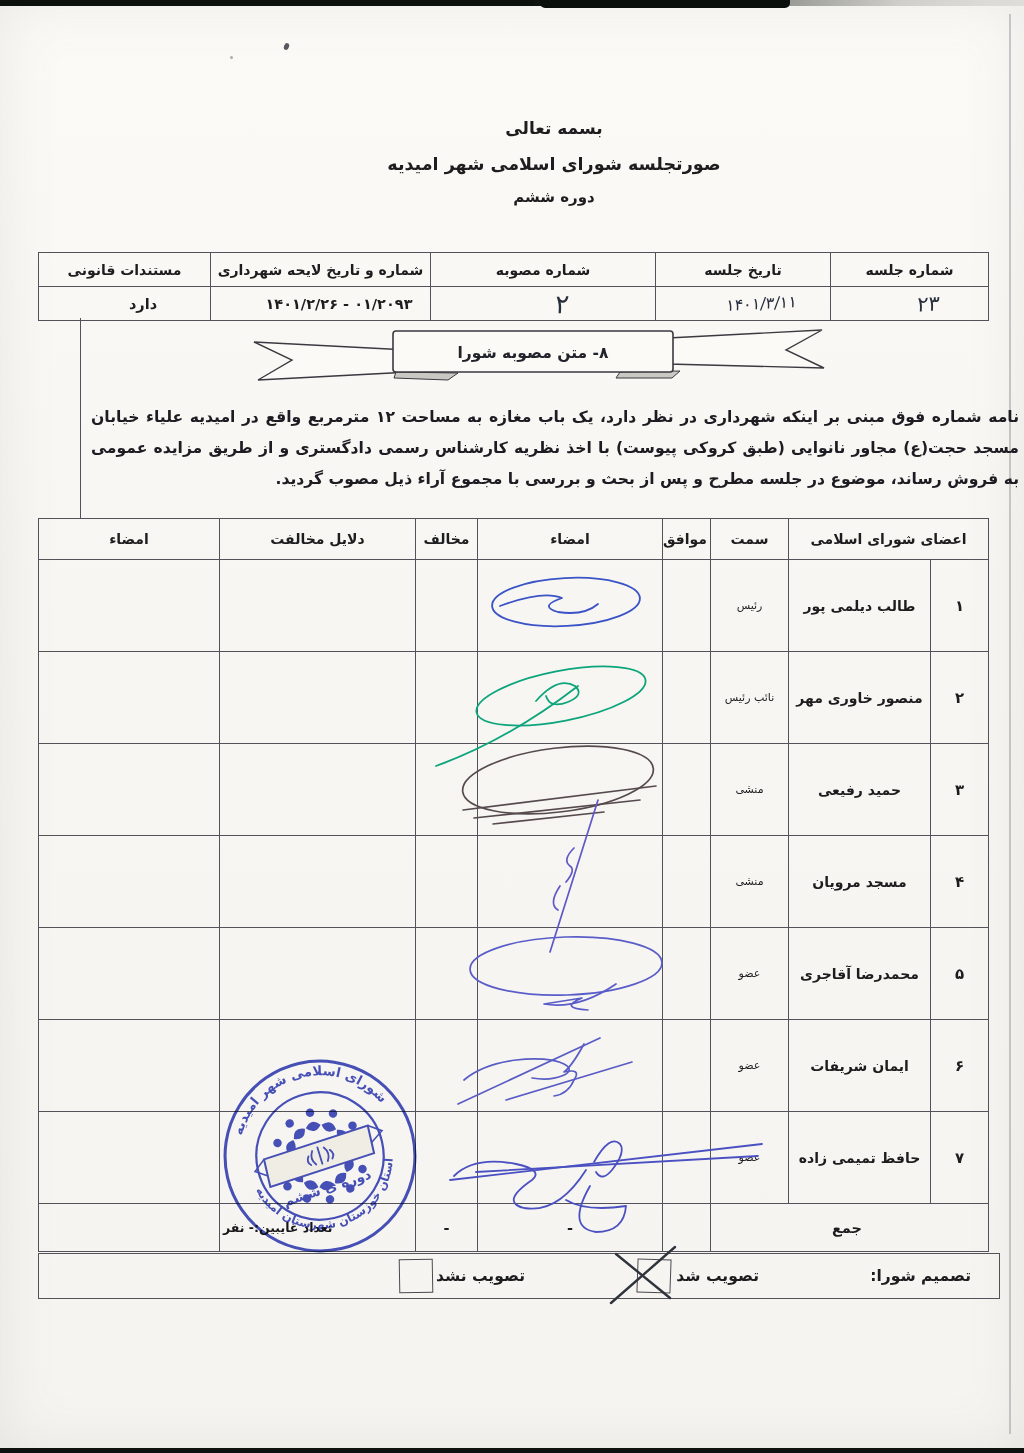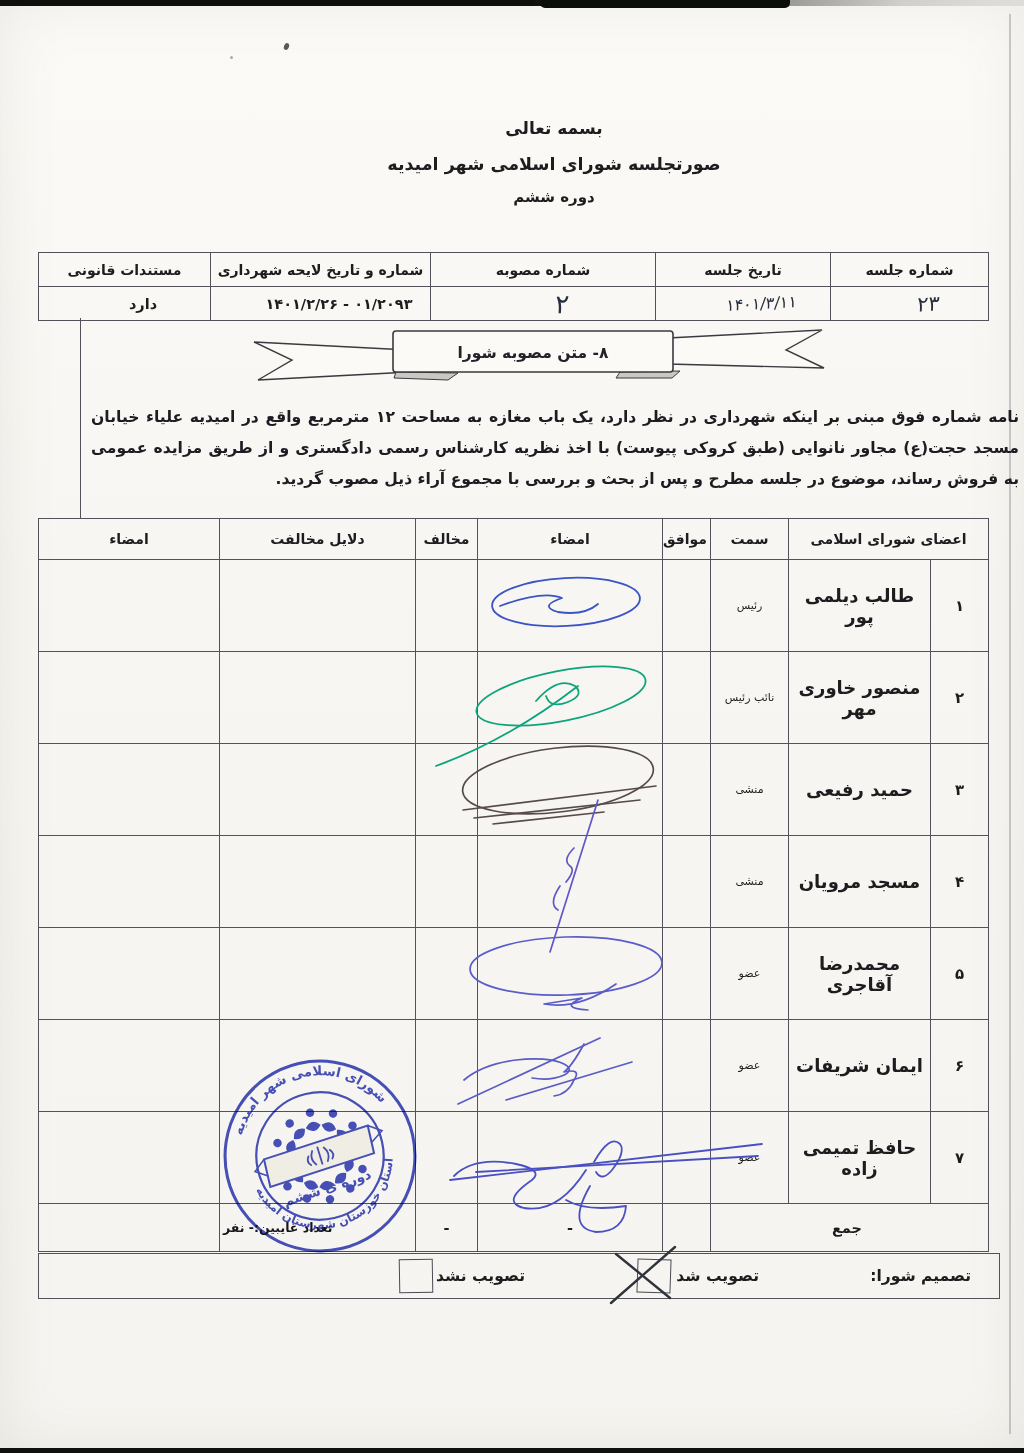--- a/index.html
+++ b/index.html
@@ -44,21 +44,21 @@
   .banner-text{font-size:15.5px;font-weight:600;fill:#22222a;}
   .resolution-par{position:absolute;left:10px;right:10px;top:84px;direction:rtl;text-align:justify;
     font-size:15.6px;line-height:31px;font-weight:600;color:#1c1c22;}
 
   
   .members-table{position:absolute;left:38px;top:518px;width:950px;direction:rtl;table-layout:fixed;}
   .members-table th,.members-table td{border:1.4px solid #53525a;text-align:center;vertical-align:middle;padding:0 3px;overflow:visible;}
   .members-table th{height:40px;font-size:14px;font-weight:bold;}
   .members-table tr.member-row td{height:91px;}
   .cell-no{font-size:15px;font-weight:600;}
-  .cell-name{font-size:18px;font-weight:bold;}
+  .cell-name{font-size:14px;font-weight:bold;}
   .cell-pos{font-size:11px;font-weight:500;}
   .total-row td{height:47px;font-size:14.5px;font-weight:600;}
   .total-label-cell{text-align:right;padding-right:8px !important;}
   .absent-note{font-size:12.5px;font-weight:bold;white-space:nowrap;text-align:left;direction:rtl;
     position:relative;z-index:5;color:#16161a;}
   .dash-cell{font-size:16px;}
 
   
   .decision-box{position:absolute;left:38px;top:1253px;width:962px;height:46px;border:1.6px solid #53525a;
     box-sizing:border-box;direction:rtl;overflow:visible;}

